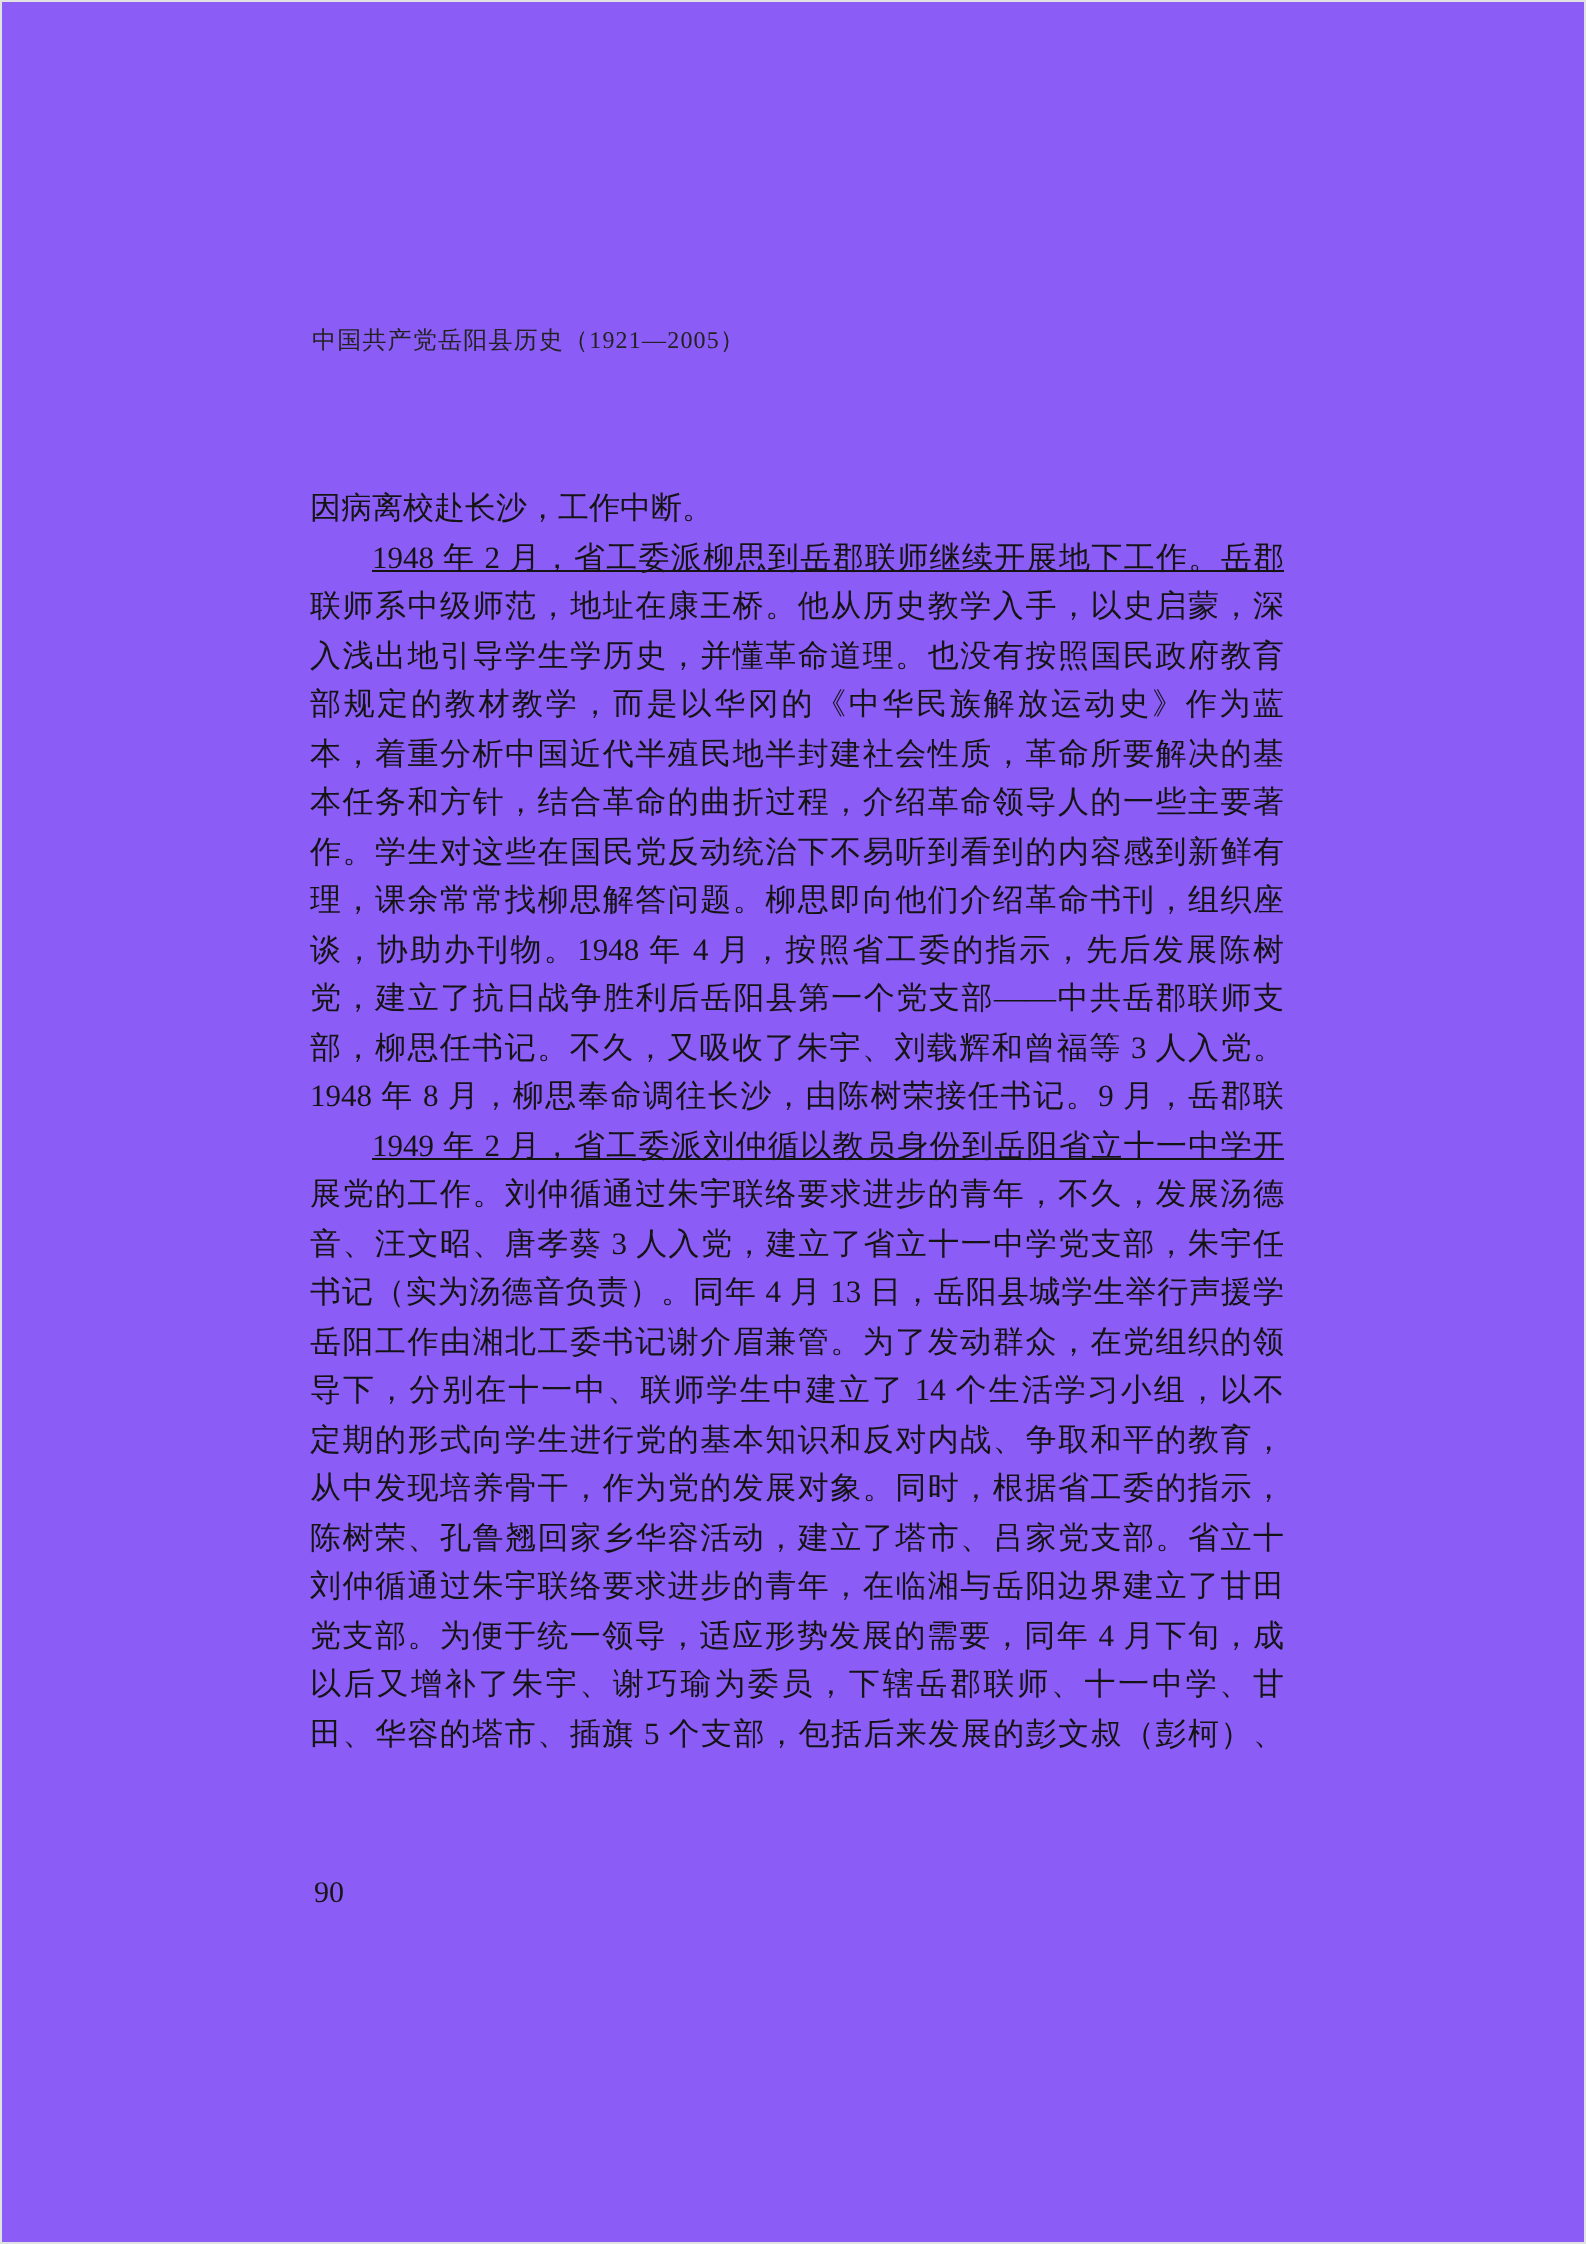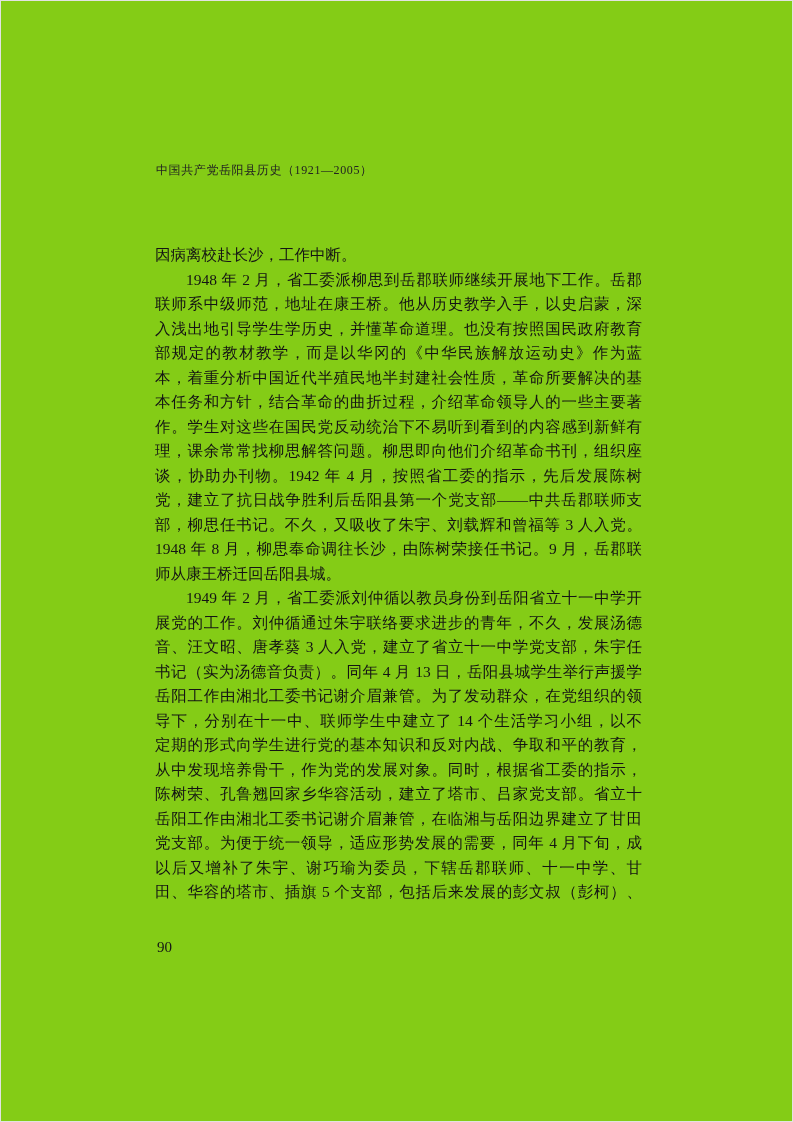--- a/index.html
+++ b/index.html
@@ -5,21 +5,21 @@
   html, body {
     margin: 0;
     padding: 0;
     background: #ffffff;
   }
   .page {
     position: relative;
     width: 793px;
     height: 1122px;
     box-sizing: border-box;
-    background: #84cc16;
+    background: #8b5cf6;
     border: 1px solid #e2e2e2;
     font-family: "Liberation Serif", "DejaVu Serif", serif;
     color: #161616;
     overflow: hidden;
   }
   .running-header {
     position: absolute;
     left: 155px;
     top: 161px;
     font-size: 12px;
@@ -40,20 +40,21 @@
     font-size: 15.5px;
     text-align: left;
     color: #141414;
   }
   .line.j {
     text-align: justify;
     text-align-last: justify;
   }
   .line.ind {
     text-indent: 31px;
+    text-decoration: underline;
   }
   .page-number {
     position: absolute;
     left: 156px;
     top: 938px;
     font-size: 15px;
     color: #161616;
   }
 </style>
 </head>
@@ -65,34 +66,33 @@
   <div class="body-text">
       <div class="line">因病离校赴长沙，工作中断。</div>
       <div class="line j ind">1948 年 2 月，省工委派柳思到岳郡联师继续开展地下工作。岳郡</div>
       <div class="line j">联师系中级师范，地址在康王桥。他从历史教学入手，以史启蒙，深</div>
       <div class="line j">入浅出地引导学生学历史，并懂革命道理。也没有按照国民政府教育</div>
       <div class="line j">部规定的教材教学，而是以华冈的《中华民族解放运动史》作为蓝</div>
       <div class="line j">本，着重分析中国近代半殖民地半封建社会性质，革命所要解决的基</div>
       <div class="line j">本任务和方针，结合革命的曲折过程，介绍革命领导人的一些主要著</div>
       <div class="line j">作。学生对这些在国民党反动统治下不易听到看到的内容感到新鲜有</div>
       <div class="line j">理，课余常常找柳思解答问题。柳思即向他们介绍革命书刊，组织座</div>
-      <div class="line j">谈，协助办刊物。1942 年 4 月，按照省工委的指示，先后发展陈树</div>
+      <div class="line j">谈，协助办刊物。1948 年 4 月，按照省工委的指示，先后发展陈树</div>
       <div class="line j">党，建立了抗日战争胜利后岳阳县第一个党支部——中共岳郡联师支</div>
       <div class="line j">部，柳思任书记。不久，又吸收了朱宇、刘载辉和曾福等 3 人入党。</div>
       <div class="line j">1948 年 8 月，柳思奉命调往长沙，由陈树荣接任书记。9 月，岳郡联</div>
-      <div class="line">师从康王桥迁回岳阳县城。</div>
       <div class="line j ind">1949 年 2 月，省工委派刘仲循以教员身份到岳阳省立十一中学开</div>
       <div class="line j">展党的工作。刘仲循通过朱宇联络要求进步的青年，不久，发展汤德</div>
       <div class="line j">音、汪文昭、唐孝葵 3 人入党，建立了省立十一中学党支部，朱宇任</div>
       <div class="line j">书记（实为汤德音负责）。同年 4 月 13 日，岳阳县城学生举行声援学</div>
       <div class="line j">岳阳工作由湘北工委书记谢介眉兼管。为了发动群众，在党组织的领</div>
       <div class="line j">导下，分别在十一中、联师学生中建立了 14 个生活学习小组，以不</div>
       <div class="line j">定期的形式向学生进行党的基本知识和反对内战、争取和平的教育，</div>
       <div class="line j">从中发现培养骨干，作为党的发展对象。同时，根据省工委的指示，</div>
       <div class="line j">陈树荣、孔鲁翘回家乡华容活动，建立了塔市、吕家党支部。省立十</div>
-      <div class="line j">岳阳工作由湘北工委书记谢介眉兼管，在临湘与岳阳边界建立了甘田</div>
+      <div class="line j">刘仲循通过朱宇联络要求进步的青年，在临湘与岳阳边界建立了甘田</div>
       <div class="line j">党支部。为便于统一领导，适应形势发展的需要，同年 4 月下旬，成</div>
       <div class="line j">以后又增补了朱宇、谢巧瑜为委员，下辖岳郡联师、十一中学、甘</div>
       <div class="line j">田、华容的塔市、插旗 5 个支部，包括后来发展的彭文叔（彭柯）、</div>
     </div>
 
   <div class="page-number">90</div>
 </div>
 
 </body></html>

